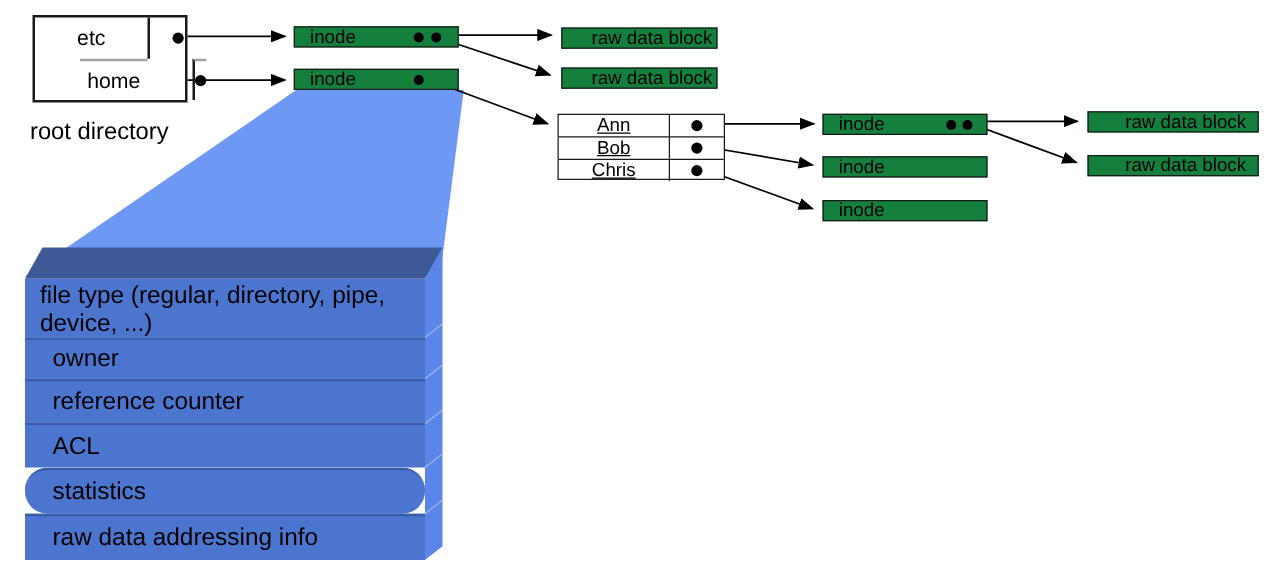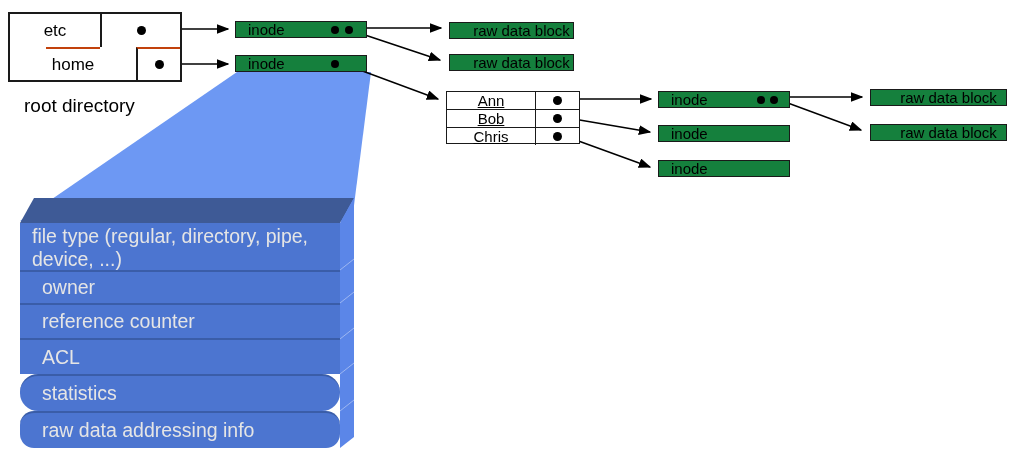--- a/index.html
+++ b/index.html
@@ -16,47 +16,47 @@
   }
   .wbox .lbl{padding-left:12px;}
   .wbox.centered{justify-content:center;padding-left:20px;}
   .wbox.centered .lbl{padding-left:0;}
   .dot{
     position:absolute;width:8px;height:8px;border-radius:50%;background:#000;top:50%;
     margin-top:-4px;
   }
   
   .dirtable{background:#fff;border:2px solid #1a1a1a;z-index:2;display:grid;}
-  #root-table{left:8px;top:12px;width:174px;height:70px;grid-template-columns:90px 1fr;grid-template-rows:1fr 1fr;}
+  #root-table{left:26px;top:12px;width:124px;height:70px;grid-template-columns:90px 1fr;grid-template-rows:1fr 1fr;}
   #root-table .cell{display:flex;align-items:center;justify-content:center;font-size:17px;}
-  #root-table .cell.b{border-top:2px solid #c2410c;margin-left:36px;}
+  #root-table .cell.b{border-top:2px solid #a3a3a3;margin-left:36px;}
   #root-table .cell.ptr{border-left:2px solid #1a1a1a;position:relative;}
   .celldot{width:9px;height:9px;border-radius:50%;background:#000;}
   
   #home-table{left:446px;top:91px;width:134px;height:53px;border:1.6px solid #1a1a1a;
     grid-template-columns:88px 1fr;grid-template-rows:1fr 1fr 1fr;}
   #home-table .cell{display:flex;align-items:center;justify-content:center;font-size:15px;text-decoration:underline;}
   #home-table .cell.b{border-top:1.5px solid #1a1a1a;}
   #home-table .cell.ptr{border-left:1.5px solid #1a1a1a;}
   
   #root-caption{left:24px;top:95px;font-size:19px;z-index:2;}
   
   #inode-structure{left:20px;top:223px;width:320px;z-index:2;}
   .slab-row{
-    box-sizing:border-box;width:320px;background:#4c75d0;color:#e5e5e5;
+    box-sizing:border-box;width:320px;background:#4c75d0;color:#000000;
     font-size:19.5px;line-height:23px;display:flex;align-items:center;
     padding-left:12px;padding-right:10px;
   }
   .slab-row + .slab-row{border-top:2px solid #3a5da8;padding-left:22px;}
   .slab-row.r1{height:47px;align-items:flex-start;padding-top:2px;}
   .slab-row.r2{height:33px;}
   .slab-row.r3{height:36px;}
   .slab-row.r4{height:35px;}
   .slab-row.r5{height:37px;border-radius:18px;}
-  .slab-row.r6{height:37px;border-radius:14px;}
+  .slab-row.r6{height:37px;}
 </style>
 </head>
 <body>
 
 <div id="stage">
 
   <svg id="layer-svg" width="1017" height="464" viewBox="0 0 1017 464">
     <defs>
       <marker id="ah" markerWidth="9" markerHeight="7" refX="8" refY="3.5" orient="auto">
         <path d="M0,0 L9,3.5 L0,7 Z" fill="#000"></path>

